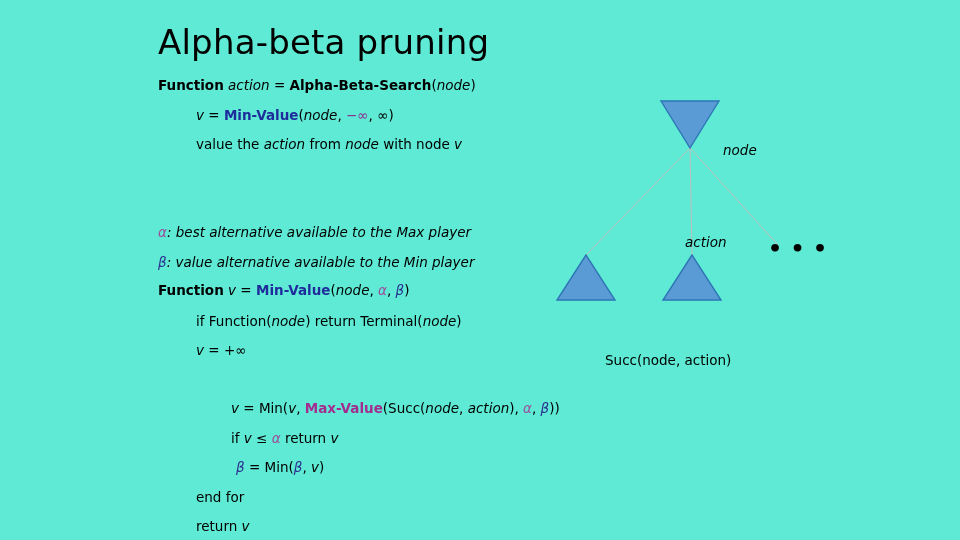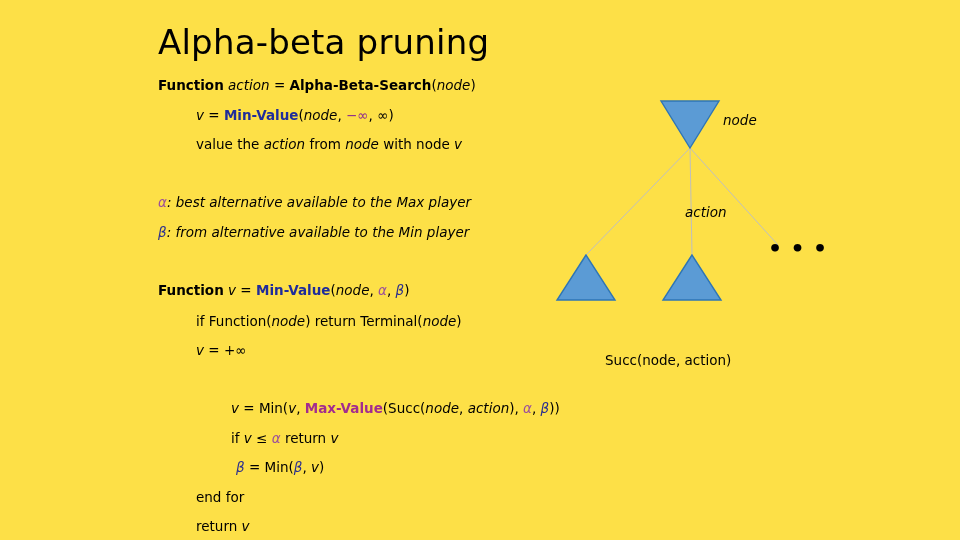--- a/index.html
+++ b/index.html
@@ -4,21 +4,21 @@
 <style>
   html, body {
     margin: 0;
     padding: 0;
     background: #ffffff;
   }
   #slide {
     position: relative;
     width: 960px;
     height: 540px;
-    background: #fde047;
+    background: #5eead4;
     overflow: hidden;
     font-family: "DejaVu Sans", "Liberation Sans", sans-serif;
     color: #000000;
   }
 
   
   #title {
     position: absolute;
     left: 158px;
     top: 22px;
@@ -31,21 +31,21 @@
 
   
   .code-line {
     position: absolute;
     font-size: 13.5px;
     line-height: 16px;
     white-space: nowrap;
     color: #000000;
   }
   .b  { font-weight: bold; }
-  .it { font-style: italic; }
+  .it { font-style: italic; margin-top: 30px; }
   .blue    { color: #1F2C9B; font-weight: bold; margin-top: 29px; }
   .magenta { color: #A32C8E; font-weight: bold; }
   .alpha   { color: #9B4F9B; font-style: italic; }
   .beta    { color: #2B2F8F; font-style: italic; }
   .inf-m   { color: #8E2C8E; }
 
   
   #diagram {
     position: absolute;
     left: 540px;
@@ -87,21 +87,21 @@
 
   <div class="code-line" style="left:196px; top:136px;">
     <span>value the </span><span class="it">action</span><span> from </span><span class="it">node</span><span> with node </span><span class="it">v</span>
   </div>
 
   <div class="code-line it" style="left:158px; top:194px;">
     <span class="alpha">α</span><span>: </span><span>best alternative available to the Max player</span>
   </div>
 
   <div class="code-line it" style="left:158px; top:224px;">
-    <span class="beta">β</span><span>: </span><span>from alternative available to the Min player</span>
+    <span class="beta">β</span><span>: </span><span>value alternative available to the Min player</span>
   </div>
 
   <div class="code-line" style="left:158px; top:282px;">
     <span class="b">Function</span><span> </span><span class="it">v</span><span> </span><span>=</span><span> </span><span class="blue">Min-Value</span><span>(</span><span class="it">node</span><span>, </span><span class="alpha">α</span><span>, </span><span class="beta">β</span><span>)</span>
   </div>
 
   <div class="code-line" style="left:196px; top:313px;">
     <span>if Function(</span><span class="it">node</span><span>) return Terminal(</span><span class="it">node</span><span>)</span>
   </div>
 

